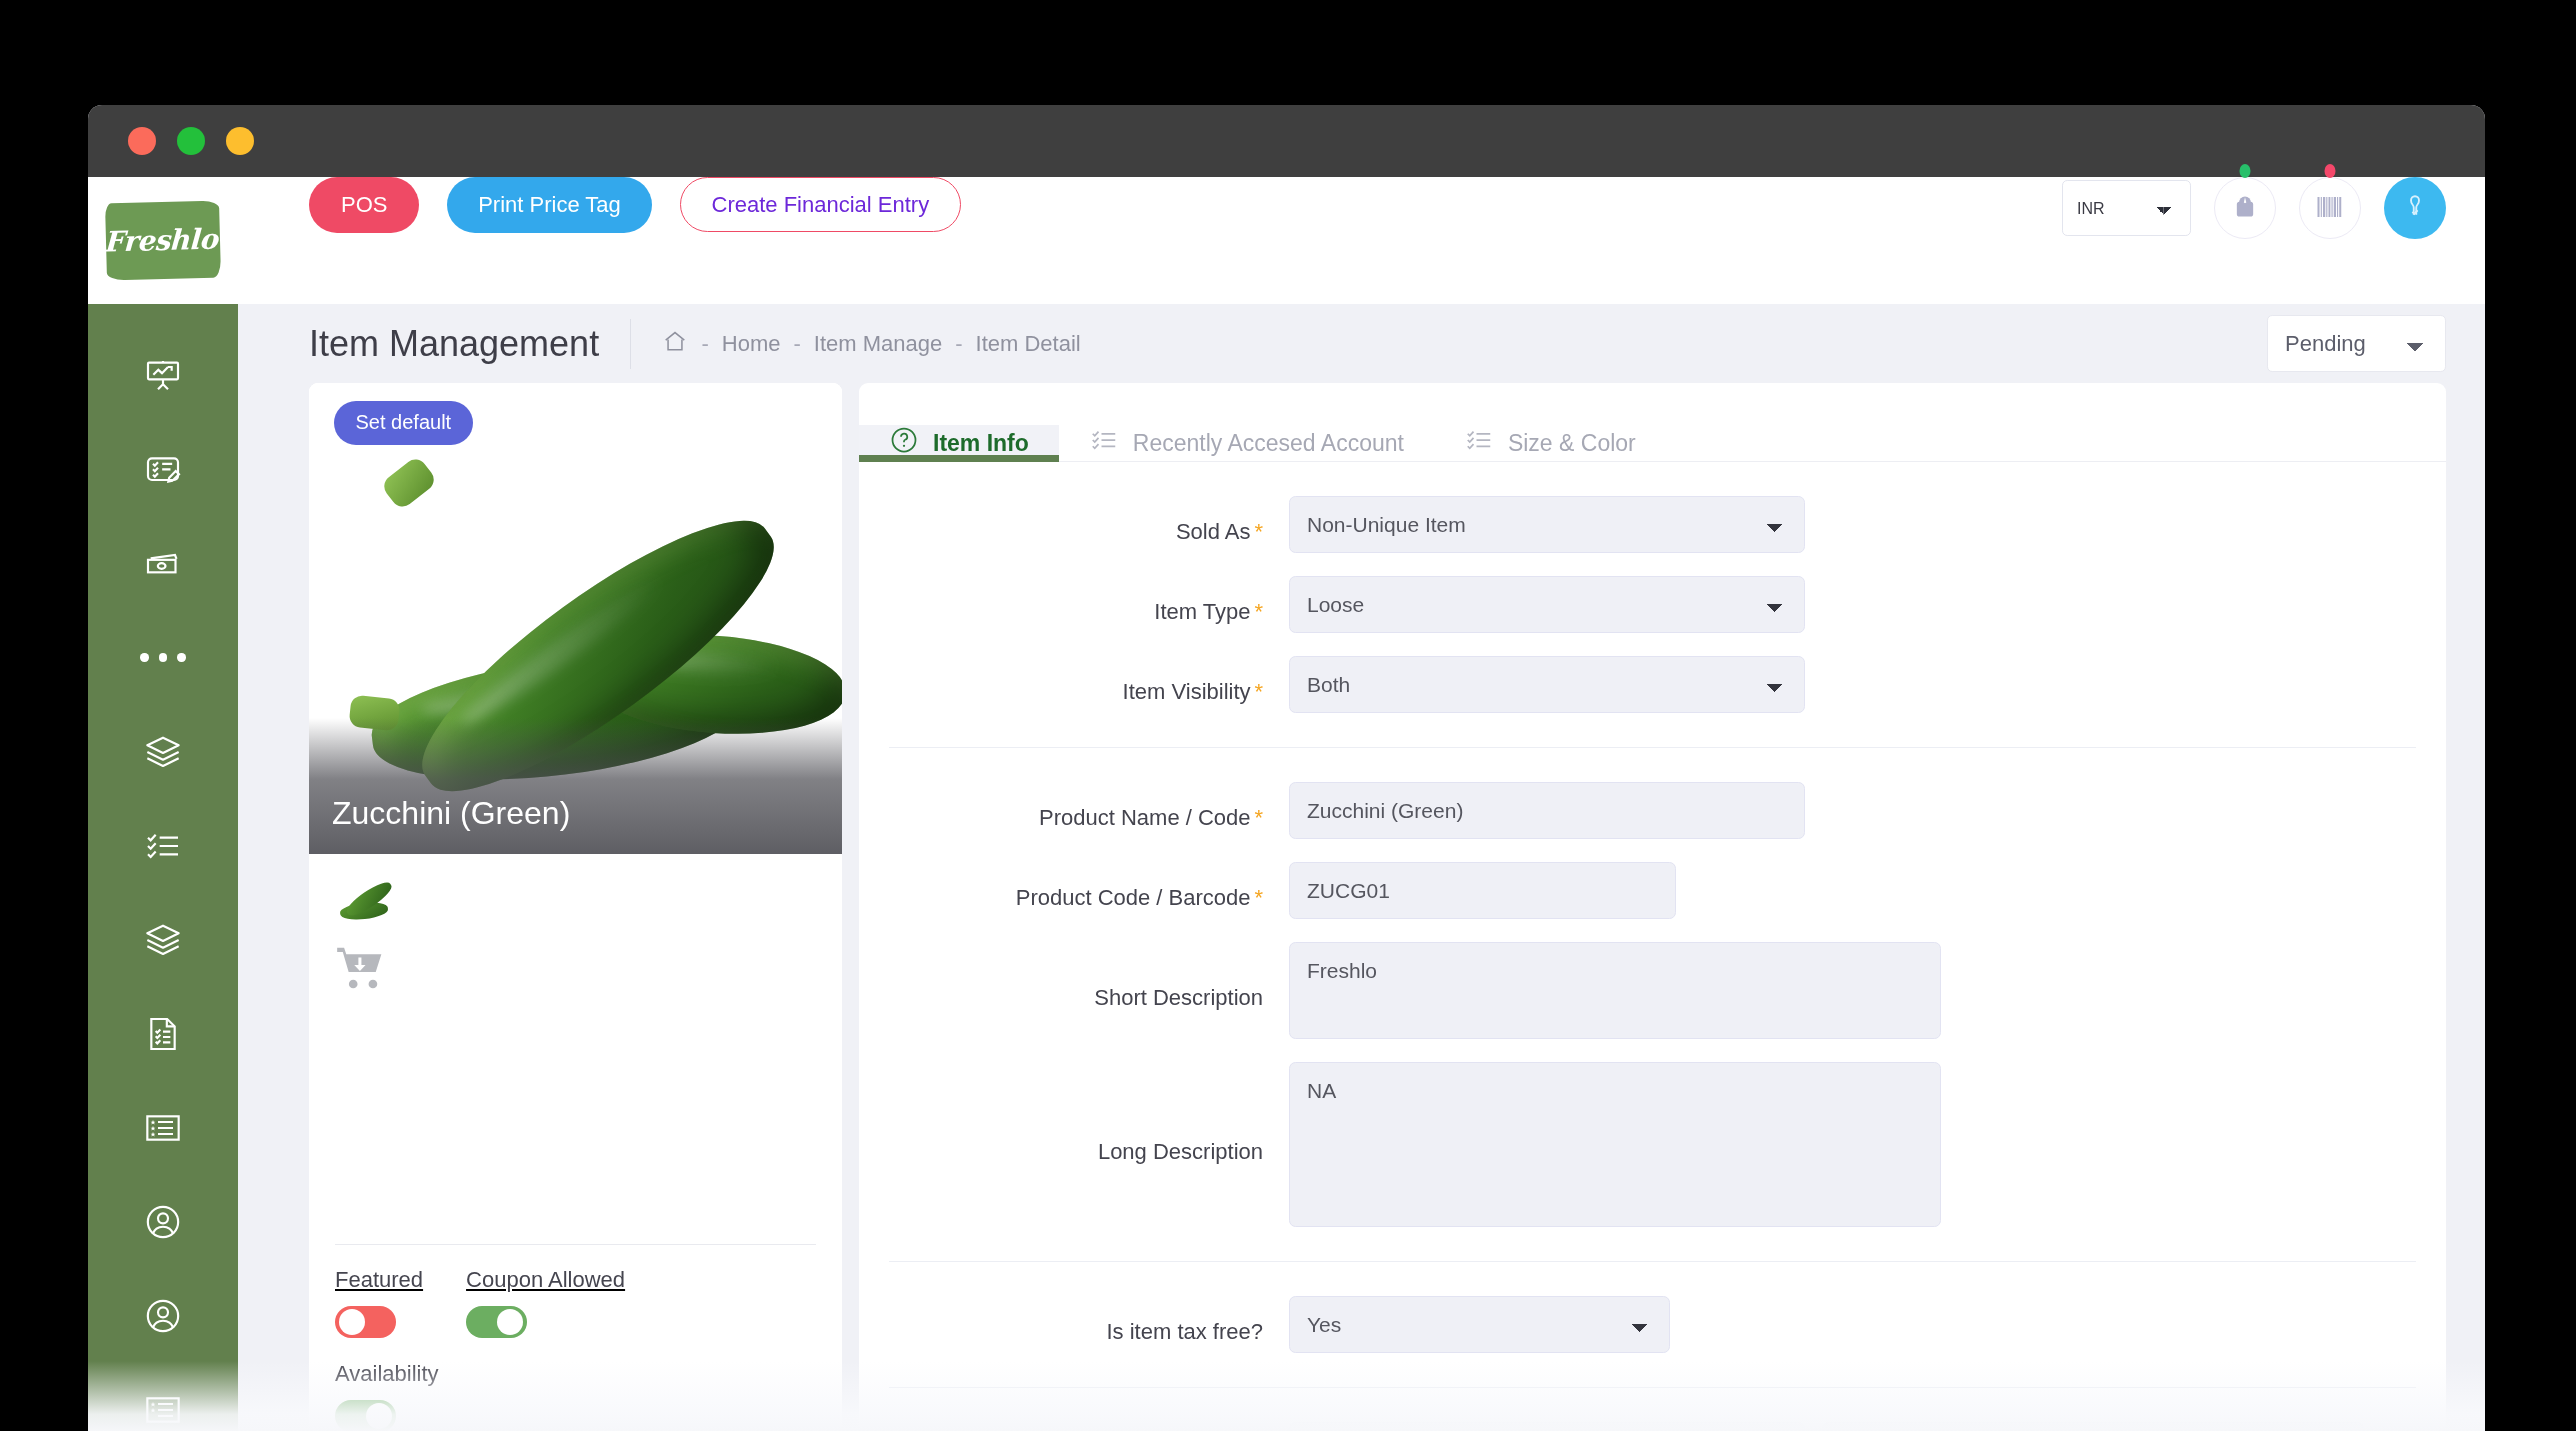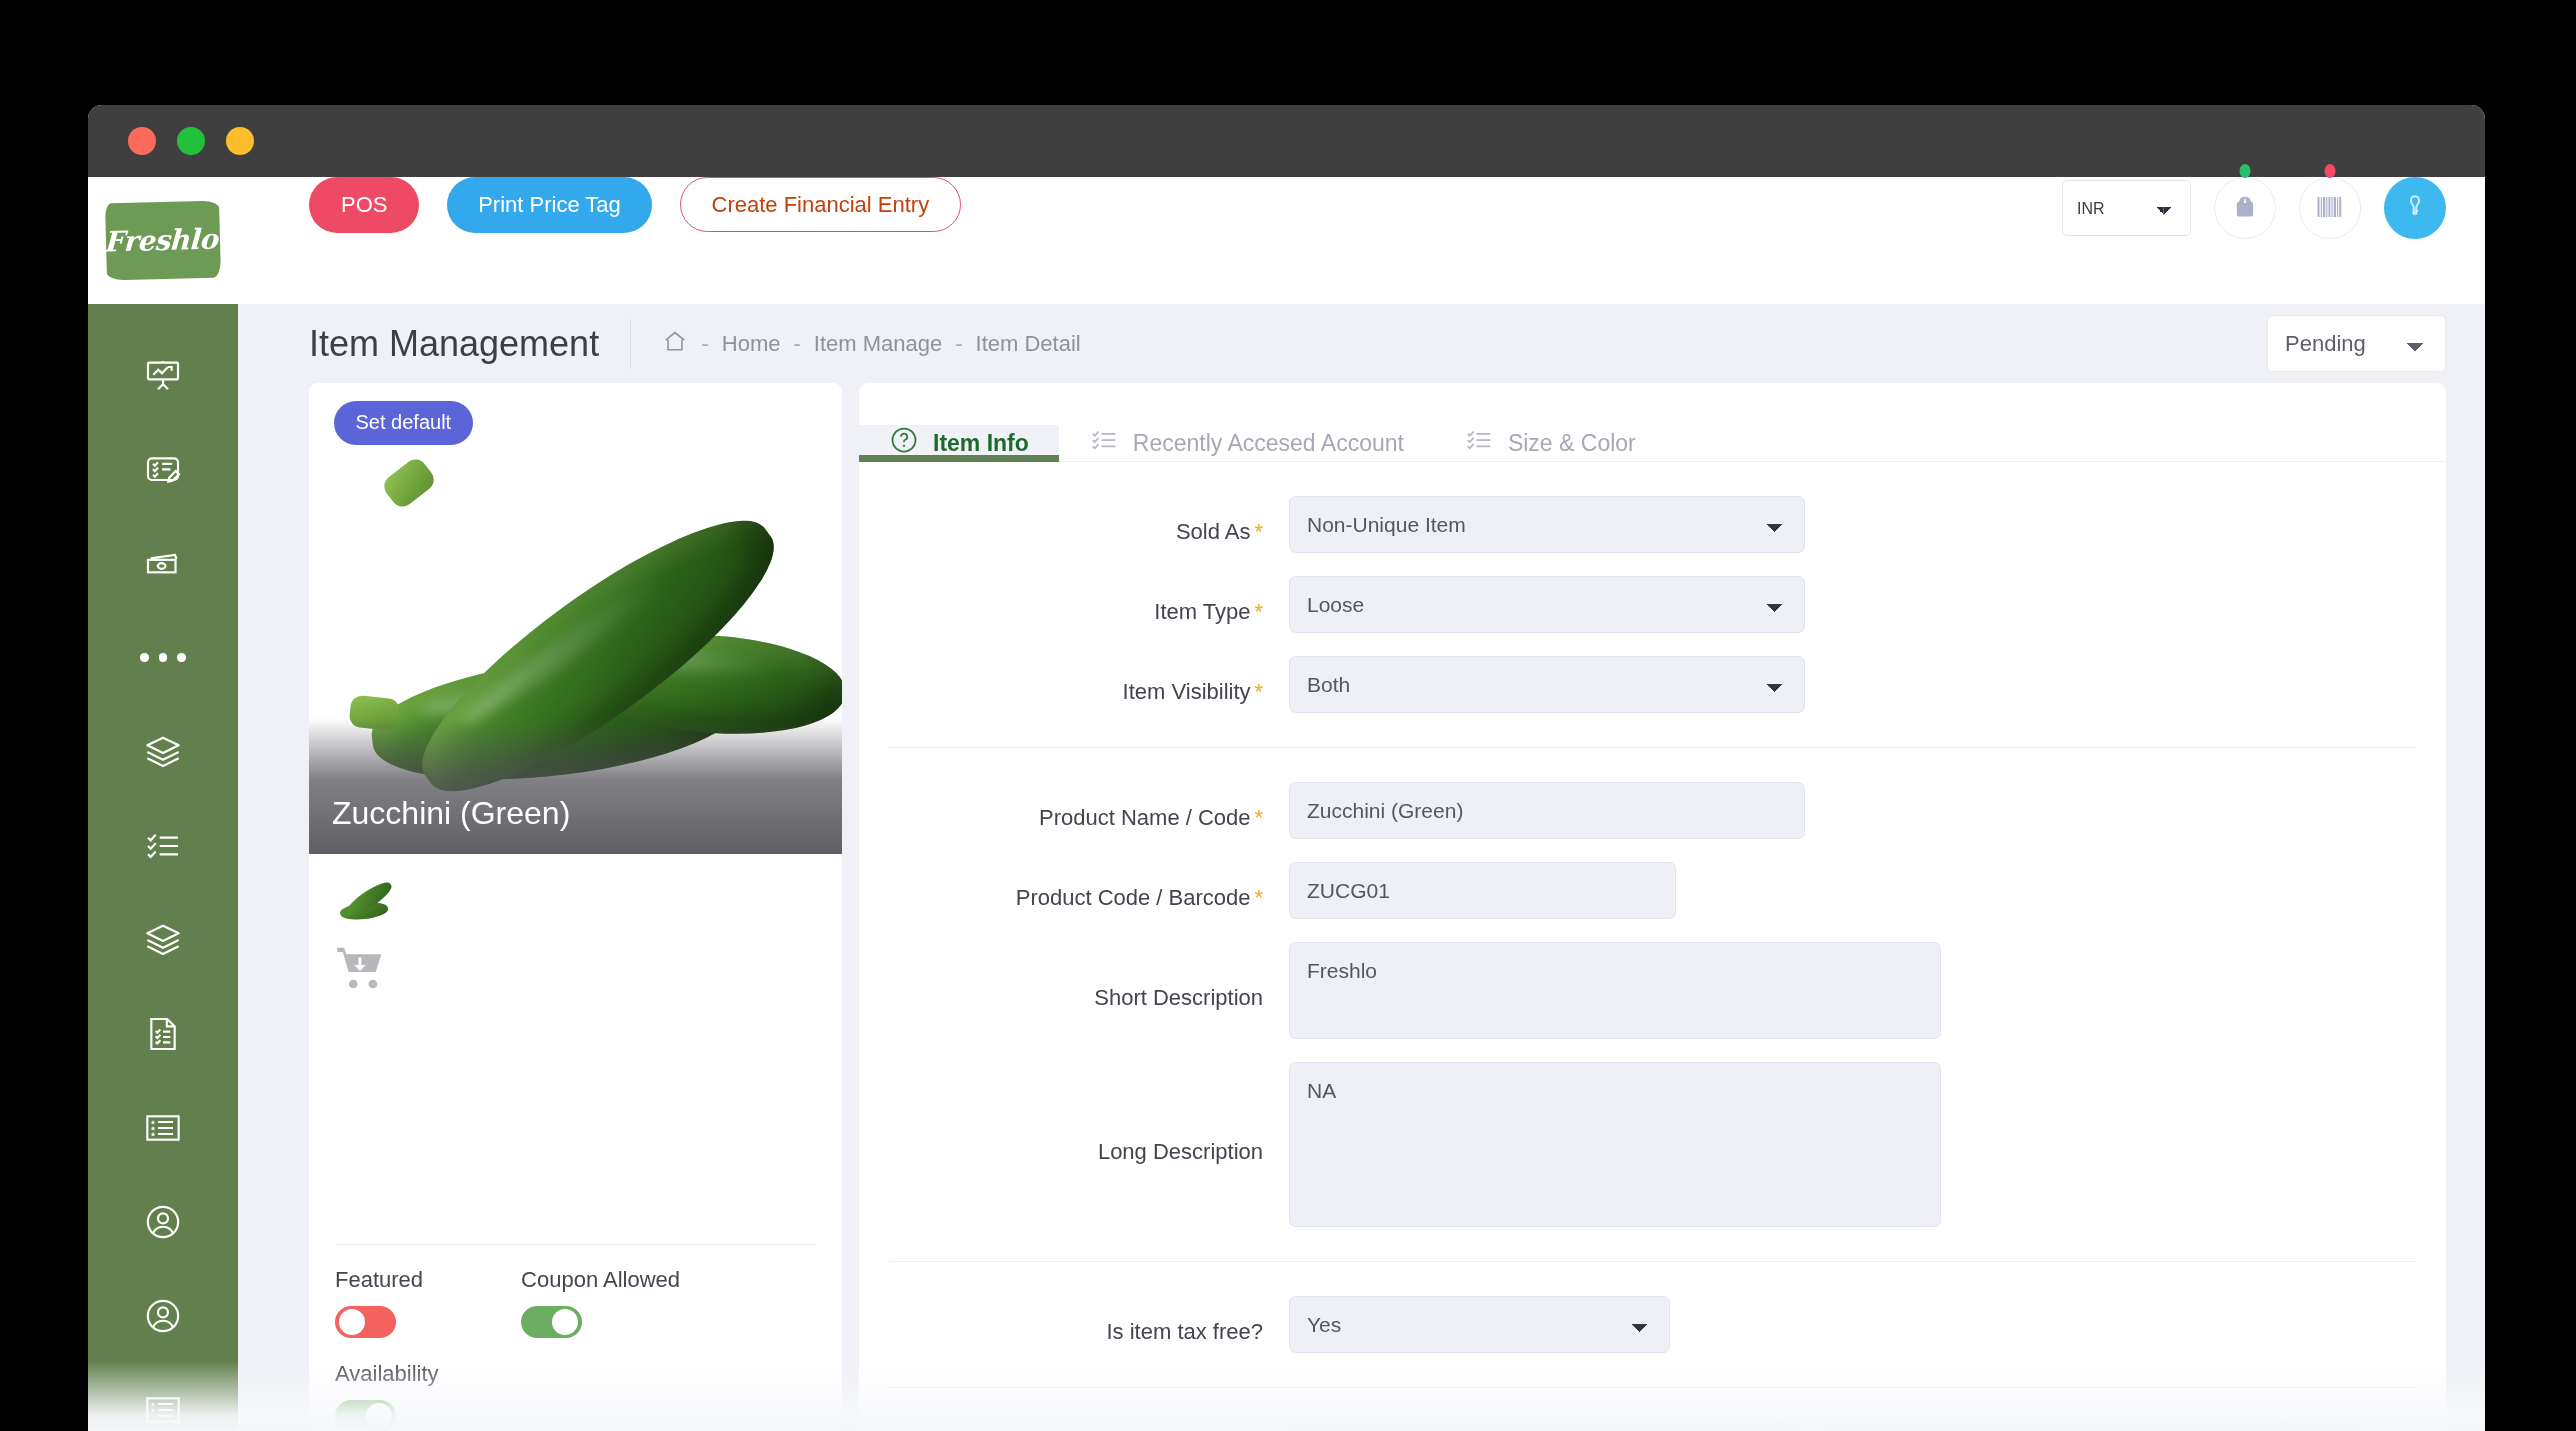--- a/index.html
+++ b/index.html
@@ -146,21 +146,21 @@
     margin-right: 20.7px;
   }
   .btn-print {
     background: #33a8ec;
     color: #ffffff;
     padding: 15px 31px;
     margin-right: 20.7px;
   }
   .btn-financial {
     background: #ffffff;
-    color: #c2410c;
+    color: #6d28d9;
     border: 1.9px solid #ef4a65;
     padding: 13.6px 31px;
   }
   .topbar-right {
     margin-left: auto;
     display: flex;
     align-items: center;
     gap: 23px;
   }
   .currency-select {
@@ -394,22 +394,23 @@
   .thumb .tz.a { width: 48px; height: 15.5px; left: 5.2px; top: 26px; transform: rotate(-6deg); }
   .thumb .tz.b { width: 52px; height: 15.5px; left: 7.7px; top: 14px; transform: rotate(-34deg); }
   .cart-icon { cursor: pointer; }
   .toggles {
     border-top: 1.3px solid #e9eaef;
     margin: 0 26px;
     padding: 22px 0 0 0;
   }
   .toggle-row {
     display: flex;
-    gap: 98px;
+    gap: 43px;
     margin-bottom: 6.5px;
+    text-decoration: underline;
   }
   .toggle-block { display: flex; flex-direction: column; gap: 13px; }
   .toggle-label { font-size: 22px; color: #45454f; }
   .switch {
     width: 61px; height: 32px;
     border-radius: 645px;
     position: relative;
     cursor: pointer;
     display: block;
   }

